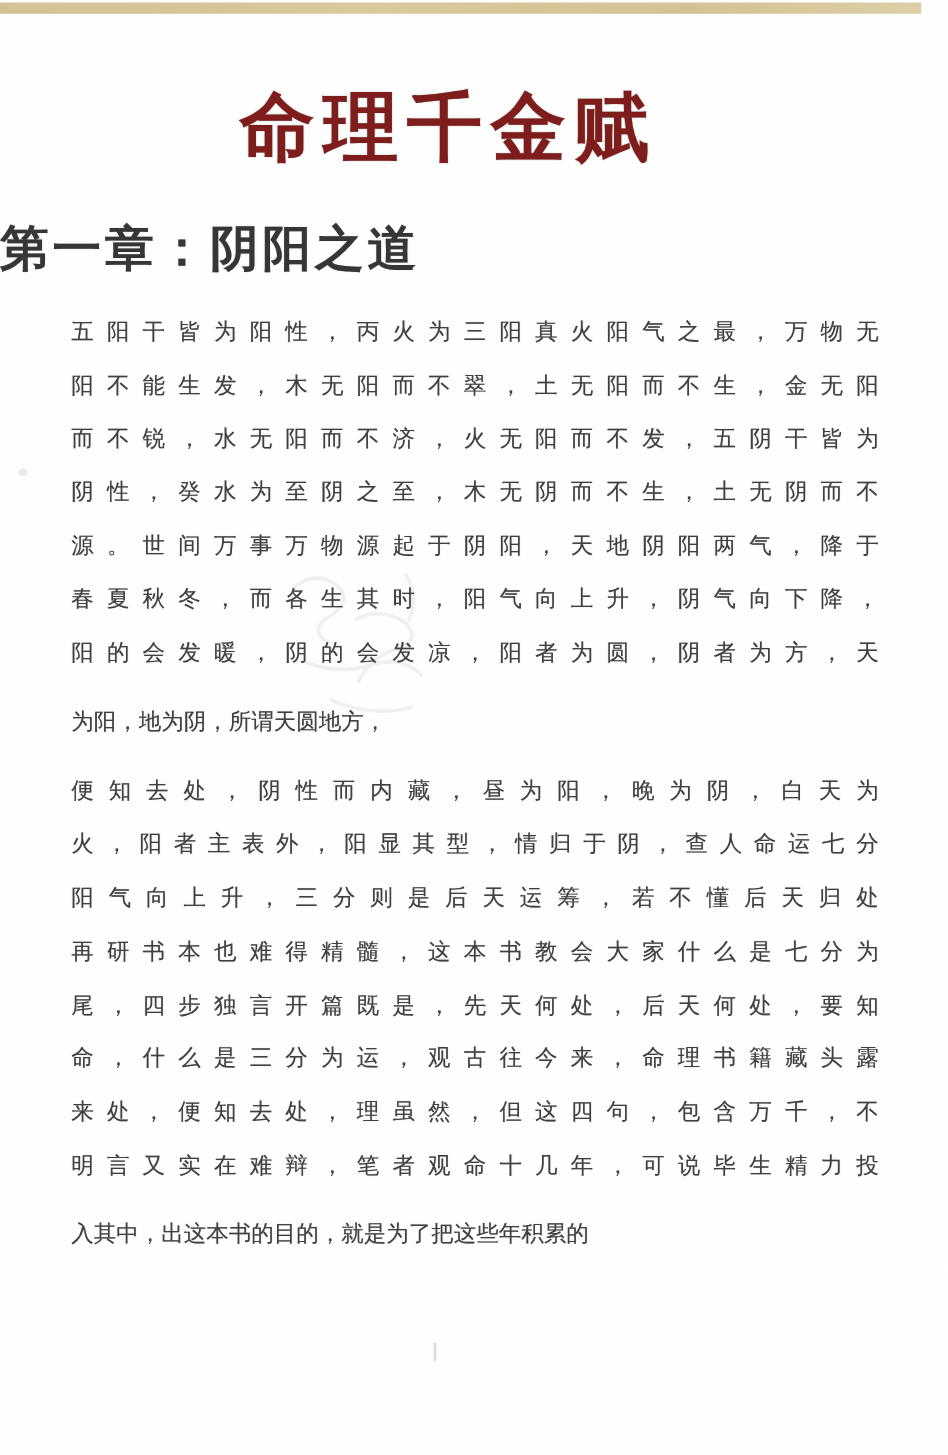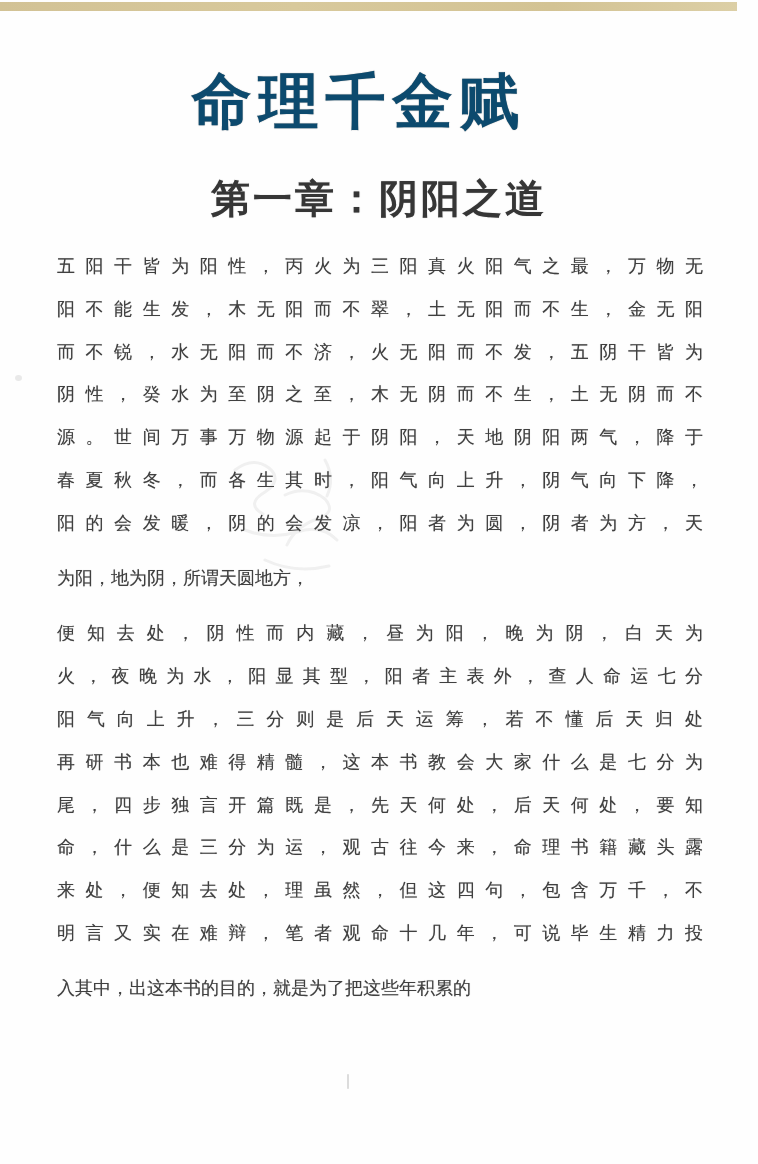--- a/index.html
+++ b/index.html
@@ -27,30 +27,30 @@
   #doc-title {
     position: absolute;
     top: 62px;
     left: 0;
     width: 718px;
     margin: 0;
     text-align: center;
     font-size: 60px;
     font-weight: 700;
     letter-spacing: 7px;
-    color: #0c4a6e;
+    color: #7f1d1d;
     text-shadow: 0 0 1px rgba(40,40,40,0.55);
   }
   #chapter-heading {
     position: absolute;
     top: 172px;
     left: 0;
     width: 758px;
     margin: 0;
-    text-align: center;
+    text-align: left;
     font-size: 39px;
     font-weight: 600;
     letter-spacing: 3px;
     color: #363636;
     text-shadow: 0 0 0.8px rgba(50,50,50,0.5);
   }
   #body-text {
     position: absolute;
     top: 245px;
     left: 57px;
@@ -129,21 +129,21 @@
         <div class="line">阳不能生发，木无阳而不翠，土无阳而不生，金无阳</div>
         <div class="line">而不锐，水无阳而不济，火无阳而不发，五阴干皆为</div>
         <div class="line">阴性，癸水为至阴之至，木无阴而不生，土无阴而不</div>
         <div class="line">源。世间万事万物源起于阴阳，天地阴阳两气，降于</div>
         <div class="line">春夏秋冬，而各生其时，阳气向上升，阴气向下降，</div>
         <div class="line">阳的会发暖，阴的会发凉，阳者为圆，阴者为方，天</div>
         <div class="line last">为阳，地为阴，所谓天圆地方，</div>
       </div>
       <div class="para">
         <div class="line">便知去处，阴性而内藏，昼为阳，晚为阴，白天为</div>
-        <div class="line">火，夜晚为水，阳显其型，阳者主表外，查人命运七分</div>
+        <div class="line">火，阳者主表外，阳显其型，情归于阴，查人命运七分</div>
         <div class="line">阳气向上升，三分则是后天运筹，若不懂后天归处</div>
         <div class="line">再研书本也难得精髓，这本书教会大家什么是七分为</div>
         <div class="line">尾，四步独言开篇既是，先天何处，后天何处，要知</div>
         <div class="line">命，什么是三分为运，观古往今来，命理书籍藏头露</div>
         <div class="line">来处，便知去处，理虽然，但这四句，包含万千，不</div>
         <div class="line">明言又实在难辩，笔者观命十几年，可说毕生精力投</div>
         <div class="line last">入其中，出这本书的目的，就是为了把这些年积累的</div>
       </div>
     </div>
 

